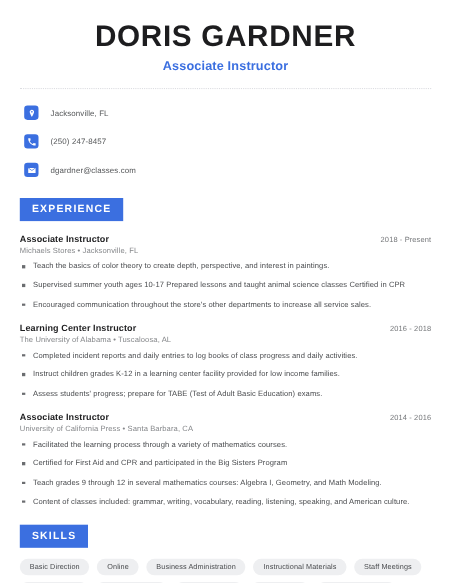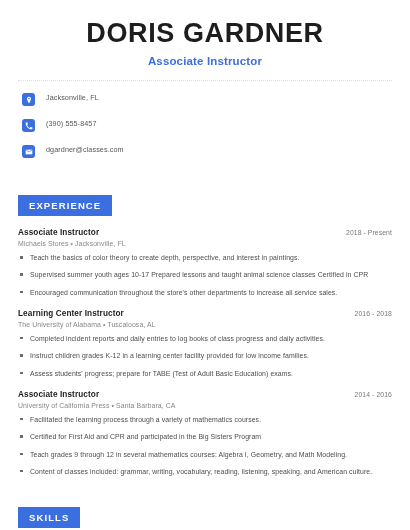--- a/index.html
+++ b/index.html
@@ -48,20 +48,21 @@
     border-top: 1px dotted #dcdde1;
     margin: 13px 18px 0 18px;
   }
 
   
   .contact {
     padding: 12px 0 0 22px;
   }
   .contact-row {
     display: flex;
+    align-items: center;
     height: 19px;
     margin-bottom: 7px;
   }
   .c-icon {
     width: 13px;
     height: 13px;
     border-radius: 3px;
     background: #3b6fe0;
     display: flex;
     align-items: center;
@@ -79,21 +80,21 @@
     display: inline-block;
     background: #3b6fe0;
     color: #ffffff;
     font-size: 9.5px;
     font-weight: bold;
     letter-spacing: 1.1px;
     padding: 5px 11px 5px 11px;
   }
   .section-head-wrap {
     padding-left: 18px;
-    margin-top: 31px;
+    margin-top: 16px;
   }
 
   
   .exp-list { padding: 0 18px; }
   .job { margin-top: 12px; }
   .job-head {
     display: flex;
     align-items: baseline;
     justify-content: space-between;
   }
@@ -179,21 +180,21 @@
       </span>
       <span class="contact-text">Jacksonville, FL</span>
     </div>
 
     <div class="contact-row">
       <span class="c-icon">
         <svg width="8" height="8" viewBox="0 0 24 24" fill="#ffffff">
           <path d="M6.6 10.8c1.6 3.1 4.2 5.6 7.3 7.2l2.4-2.4c.3-.3.7-.4 1.1-.3 1.2.4 2.5.6 3.8.6.6 0 1 .4 1 1V21c0 .6-.4 1-1 1C10.6 22 2 13.4 2 2.8c0-.6.4-1 1-1h4c.6 0 1 .4 1 1 0 1.3.2 2.6.6 3.8.1.4 0 .8-.3 1.1l-2.7 3.1z"></path>
         </svg>
       </span>
-      <span class="contact-text">(390) 555-8457</span>
+      <span class="contact-text">(250) 247-8457</span>
     </div>
 
     <div class="contact-row">
       <span class="c-icon">
         <svg width="8" height="8" viewBox="0 0 24 24" fill="#ffffff">
           <path d="M2 5h20v14H2z" fill="#ffffff"></path>
           <path d="M2 5l10 7 10-7" stroke="#3b6fe0" stroke-width="2" fill="none"></path>
         </svg>
       </span>
       <span class="contact-text">dgardner@classes.com</span>

